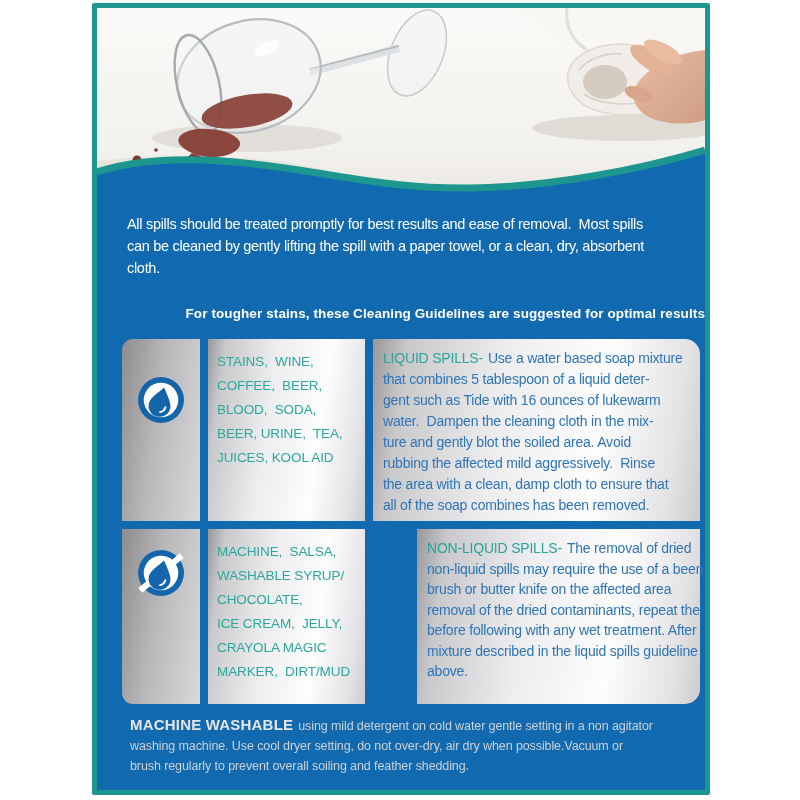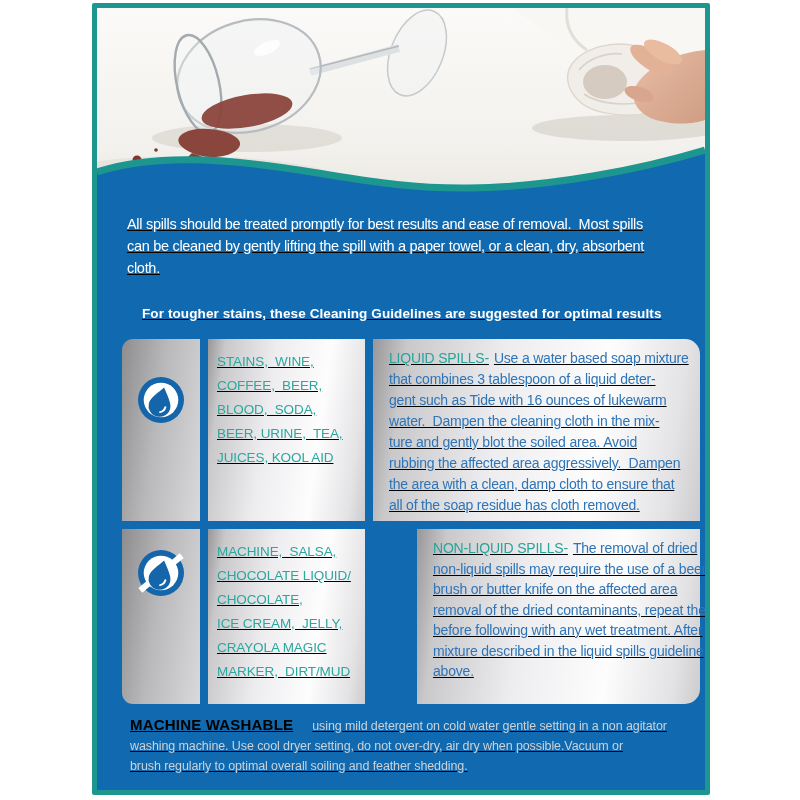--- a/index.html
+++ b/index.html
@@ -1,49 +1,49 @@
 <!DOCTYPE html>
 <html><head>
 <meta charset="utf-8">
 <style>
   * { margin:0; padding:0; box-sizing:border-box; }
   html,body { width:800px; height:800px; background:#ffffff; font-family:"Liberation Sans", sans-serif; overflow:hidden; }
   .sheet { position:absolute; left:92px; top:3px; width:618px; height:792px;
            border:5px solid #1d968f; background:#1169af; border-radius:2px; }
-  .inner { position:relative; width:608px; height:782px; overflow:hidden;text-decoration:underline; }
+  .inner { position:relative; width:608px; height:782px; overflow:hidden; }
 
   .hero { display:block; width:608px; height:200px; }
 
   .intro { margin:5px 30px 0 30px; color:#ffffff; font-size:14.5px; line-height:22px; letter-spacing:-0.3px; }
   .intro .line { white-space:pre; }
 
-  .guidelines-heading { margin-top:27px; text-align:left; color:#ffffff;
+  .guidelines-heading { margin-top:27px; text-align:right; color:#ffffff;
                         font-size:13.5px; font-weight:600; letter-spacing:0.1px; white-space:pre;margin-left:45px; }
 
   .spill-table { margin:18px 0 0 25px; width:578px; height:365px;
                  display:grid; grid-template-columns:78px 157px 327px; grid-template-rows:182px 175px; gap:8px; }
   .cell { background:linear-gradient(98deg,#97979a 0%,#c9c9cc 10%,#ededef 38%,#fdfdfe 68%,#e3e3e5 90%,#cccccf 100%); }
   .cell-icon { background:linear-gradient(98deg,#8d8d90 0%,#b9b9bc 45%,#d9d9db 100%);
                display:flex; justify-content:center; }
   .r1.cell-icon { padding-top:37px; border-top-left-radius:11px; }
   .r2.cell-icon { padding-top:20px; border-bottom-left-radius:11px; }
   .r1.cell-instr { border-top-right-radius:15px; }
   .r2.cell-instr { border-bottom-right-radius:15px; }
 
   .cell-stains { padding:11px 0 0 9px; color:#2ba79e; font-size:13.5px; line-height:24px; letter-spacing:-0.1px; }
   .cell-stains .line { white-space:pre; }
 
-  .cell-instr { padding:9px 0 0 16px; color:#2e74b7; font-size:14px; line-height:21px; letter-spacing:-0.2px; }
+  .cell-instr { padding:9px 0 0 10px; color:#2e74b7; font-size:14px; line-height:21px; letter-spacing:-0.2px; }
   .r2.cell-instr { line-height:20.5px;margin-left:44px; }
   .cell-instr .line { white-space:pre; }
   .lead-teal { color:#2aa39a; margin-right:5px; }
 
   .footer { margin:11px 0 0 33px; font-size:12.5px; line-height:20px; color:#ccd2d6; letter-spacing:-0.1px; }
   .footer .line { white-space:pre; }
-  .lead-bold { color:#000000; font-weight:bold; font-size:15px; letter-spacing:0.2px; margin-right:19px; }
+  .lead-bold { color:#e5e5e5; font-weight:bold; font-size:15px; letter-spacing:0.2px; margin-right:5px; }
 </style>
 </head>
 <body>
 
 <div class="sheet">
   <div class="inner">
 
     <svg class="hero" viewBox="0 0 608 200" aria-hidden="true">
       <defs>
         <linearGradient id="bg" x1="0" y1="0" x2="0" y2="1">
@@ -121,59 +121,59 @@
       </div>
       <div class="cell cell-stains r1">
         <div class="line">STAINS,  WINE,</div>
         <div class="line">COFFEE,  BEER,</div>
         <div class="line">BLOOD,  SODA,</div>
         <div class="line">BEER, URINE,  TEA,</div>
         <div class="line">JUICES, KOOL AID</div>
       </div>
       <div class="cell cell-instr r1">
         <div class="line"><span class="lead-teal">LIQUID SPILLS-</span><span>Use a water based soap mixture</span></div>
-        <div class="line">that combines 3 tablespoon of a liquid deter-</div>
+        <div class="line">that combines 5 tablespoon of a liquid deter-</div>
         <div class="line">gent such as Tide with 16 ounces of lukewarm</div>
         <div class="line">water.  Dampen the cleaning cloth in the mix-</div>
         <div class="line">ture and gently blot the soiled area. Avoid</div>
-        <div class="line">rubbing the affected area aggressively.  Dampen</div>
+        <div class="line">rubbing the affected mild aggressively.  Rinse</div>
         <div class="line">the area with a clean, damp cloth to ensure that</div>
-        <div class="line">all of the soap residue has cloth removed.</div>
+        <div class="line">all of the soap combines has been removed.</div>
       </div>
 
       <div class="cell cell-icon r2">
         <svg width="48" height="48" viewBox="-24 -24 48 48">
           <circle r="23" fill="#1465a9"></circle>
             <circle r="17.3" fill="#ffffff"></circle>
           <rect x="-27" y="-3" width="54" height="6" fill="#ffffff" transform="rotate(-40)"></rect>
           <g transform="rotate(14)">
             <path d="M0,-13 C4,-7 11,0 11,6 A11,11 0 1 1 -11,6 C-11,0 -4,-7 0,-13 Z" fill="#1465a9"></path>
             <path d="M6,6 A7,7 0 0 1 2,12" stroke="#ffffff" stroke-width="2" fill="none" stroke-linecap="round"></path>
           </g>
         </svg>
       </div>
       <div class="cell cell-stains r2">
         <div class="line">MACHINE,  SALSA,</div>
-        <div class="line">CHOCOLATE LIQUID/</div>
+        <div class="line">WASHABLE SYRUP/</div>
         <div class="line">CHOCOLATE,</div>
         <div class="line">ICE CREAM,  JELLY,</div>
         <div class="line">CRAYOLA MAGIC</div>
         <div class="line">MARKER,  DIRT/MUD</div>
       </div>
       <div class="cell cell-instr r2">
         <div class="line"><span class="lead-teal">NON-LIQUID SPILLS-</span><span>The removal of dried</span></div>
         <div class="line">non-liquid spills may require the use of a been</div>
         <div class="line">brush or butter knife on the affected area</div>
         <div class="line">removal of the dried contaminants, repeat the</div>
         <div class="line">before following with any wet treatment. After</div>
         <div class="line">mixture described in the liquid spills guideline</div>
         <div class="line">above.</div>
       </div>
     </div>
 
     <div class="footer">
       <div class="line"><span class="lead-bold">MACHINE WASHABLE</span><span>using mild detergent on cold water gentle setting in a non agitator</span></div>
       <div class="line">washing machine. Use cool dryer setting, do not over-dry, air dry when possible.Vacuum or</div>
-      <div class="line">brush regularly to optimal overall soiling and feather shedding.</div>
+      <div class="line">brush regularly to prevent overall soiling and feather shedding.</div>
     </div>
 
   </div>
 </div>
 
 </body></html>

